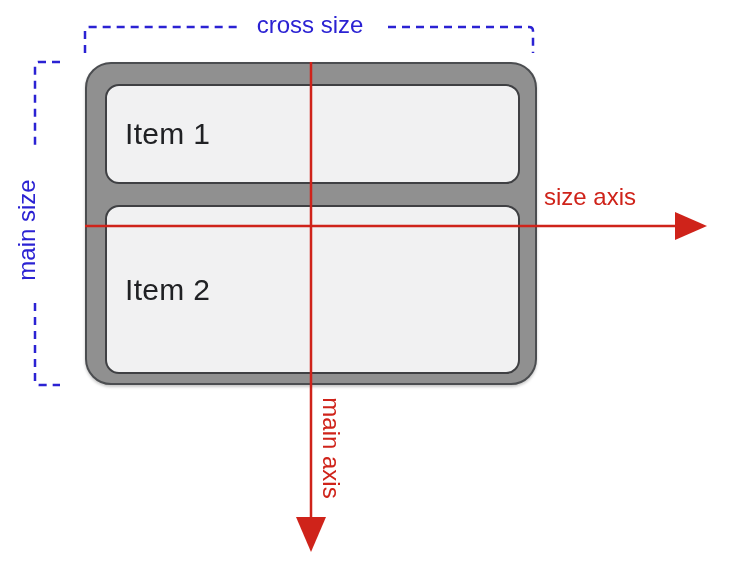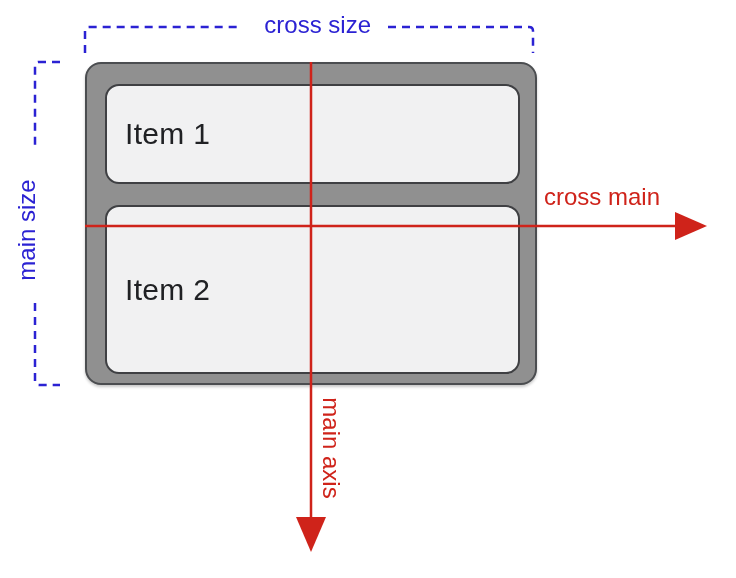--- a/index.html
+++ b/index.html
@@ -20,21 +20,21 @@
     overflow:hidden;
   }
   .canvas{position:relative;width:736px;height:578px;background:var(--background);}
 
   
   .flex-container{
     position:absolute;left:85px;top:62px;width:452px;height:323px;
     box-sizing:border-box;
     background:var(--container-fill);
     border:2px solid var(--container-border);
-    border-radius:16px;
+    border-radius:26px;
     box-shadow:0 2px 3px rgba(0,0,0,.22);
   }
   .flex-item{
     position:absolute;box-sizing:border-box;
     left:18px;width:415px;
     background:var(--item-fill);
     border:2px solid var(--item-border);
     border-radius:14px;
     display:flex;align-items:center;
   }
@@ -70,21 +70,21 @@
   
   .anno{
     position:absolute;
     font-size:24px;
     line-height:28px;
     white-space:nowrap;
     pointer-events:none;
   }
   .blue-label{color:var(--size-blue);}
   .red-label{color:var(--axis-red);}
-  .cross-size-label{left:249px;top:11px;width:122px;text-align:right;}
+  .cross-size-label{left:249px;top:11px;width:122px;text-align:center;}
   .main-size-label{left:-34px;top:216px;width:122px;height:28px;text-align:center;transform:rotate(-90deg);}
   .cross-axis-label{left:544px;top:183px;}
   .main-axis-label{left:270px;top:434px;width:122px;height:28px;text-align:center;transform:rotate(90deg);}
 </style>
 </head>
 <body>
 
 <div class="canvas">
 
   <div class="flex-container">
@@ -104,16 +104,16 @@
     <path class="bracket" d="M 35 303 L 35 381 Q 35 385 39 385 L 60 385"></path>
 
     <line class="axis" x1="85" y1="226" x2="676" y2="226"></line>
     <polygon class="arrowhead" points="675,212 675,240 707,226"></polygon>
     <line class="axis" x1="311" y1="62" x2="311" y2="518"></line>
     <polygon class="arrowhead" points="296,517 326,517 311,552"></polygon>
   </svg>
 
   <div class="anno blue-label cross-size-label">cross size</div>
   <div class="anno blue-label main-size-label">main size</div>
-  <div class="anno red-label cross-axis-label">cross main</div>
+  <div class="anno red-label cross-axis-label">size axis</div>
   <div class="anno red-label main-axis-label">main axis</div>
 
 </div>
 
 </body></html>

